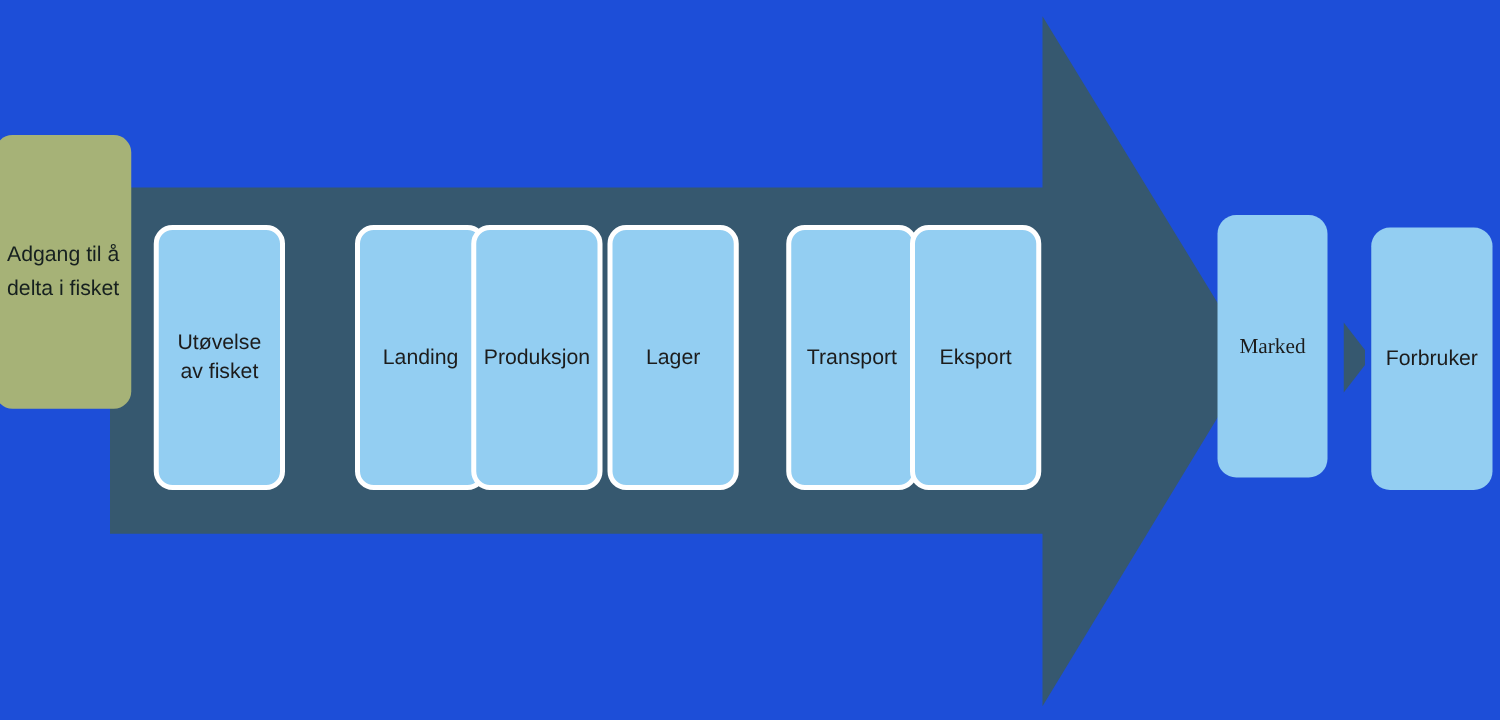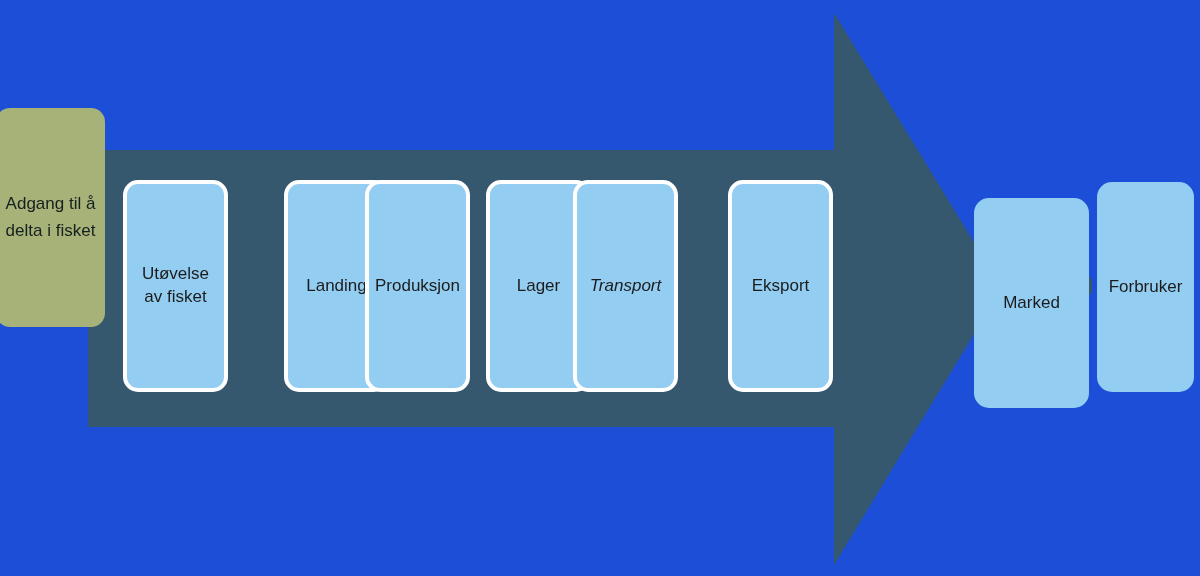--- a/index.html
+++ b/index.html
@@ -105,38 +105,38 @@
   </div>
 
   <div class="stage-box bordered" style="left:123px;">
     <span>Utøvelse av fisket</span>
   </div>
 
   <div class="stage-box bordered" style="left:244px;margin-left:40px;">
     <span>Landing</span>
   </div>
 
-  <div class="stage-box bordered" style="left:365px;">
+  <div class="stage-box bordered" style="left:377px;">
     <span>Produksjon</span>
   </div>
 
   <div class="stage-box bordered" style="left:486px;">
     <span>Lager</span>
   </div>
 
-  <div class="stage-box bordered" style="left:573px;font-style:italic;">
+  <div class="stage-box bordered" style="left:629px;">
     <span>Transport</span>
   </div>
 
   <div class="stage-box bordered" style="left:728px;text-align:center;">
     <span>Eksport</span>
   </div>
 
 
-  <div class="stage-box plain" style="left:974px; top:198px; width:115px; height:210px;">
+  <div class="stage-box plain" style="left:974px; top:172px; width:88px; height:210px;font-family:Liberation Serif, serif;">
     <span>Marked</span>
   </div>
 
   <div class="stage-box plain" style="left:1097px; top:182px; width:97px; height:210px;text-align:right;">
     <span>Forbruker</span>
   </div>
 
 </div>
 
 </body></html>

